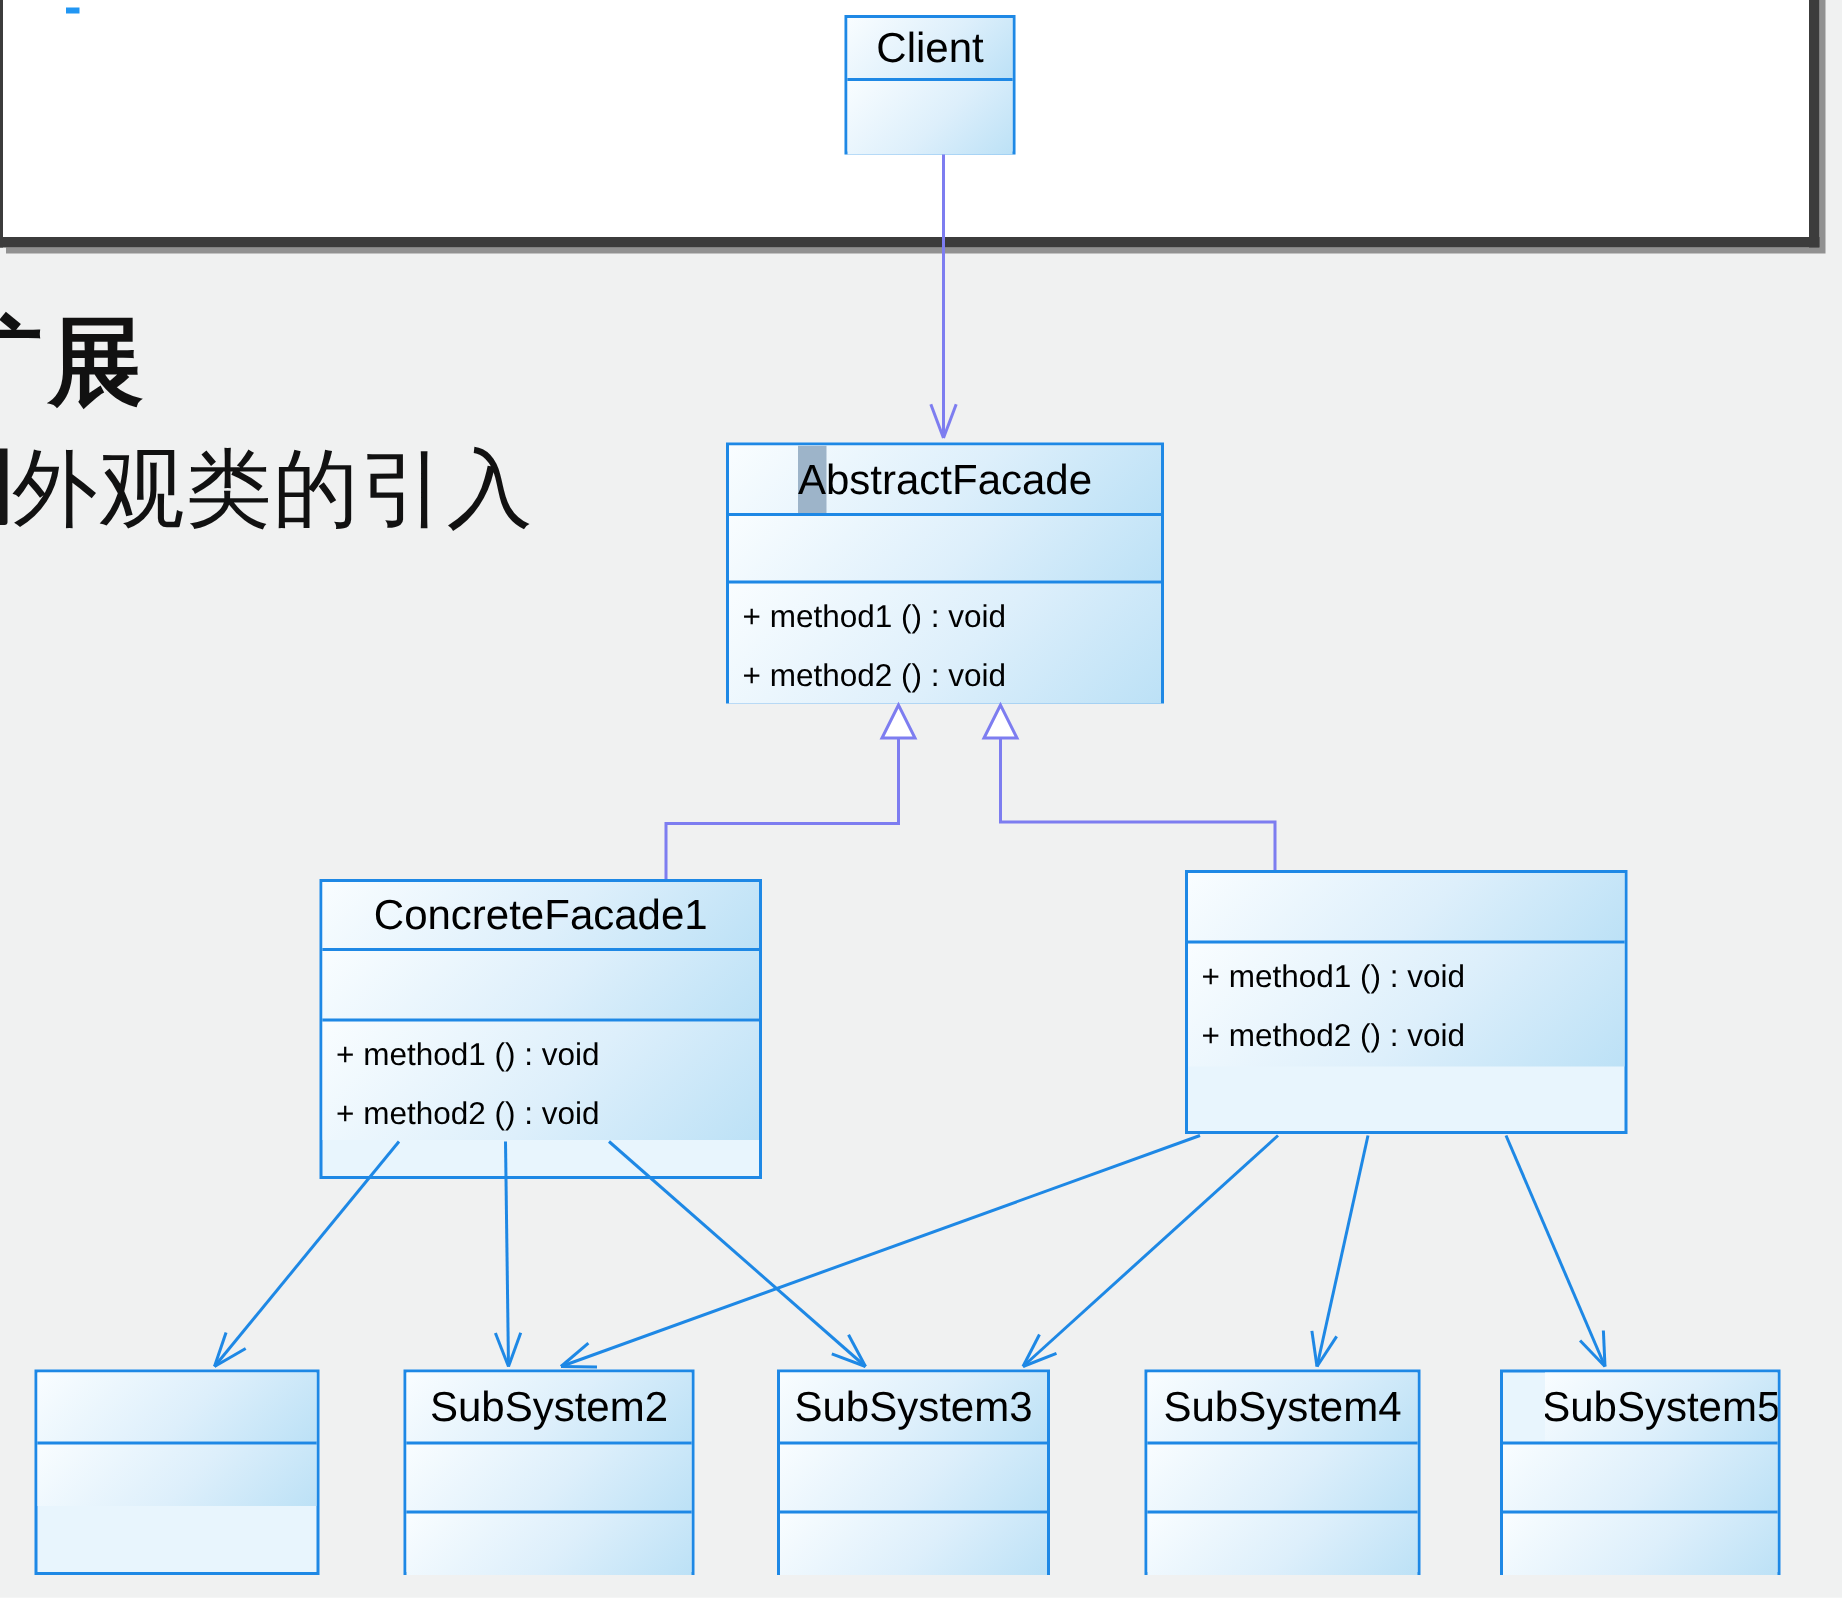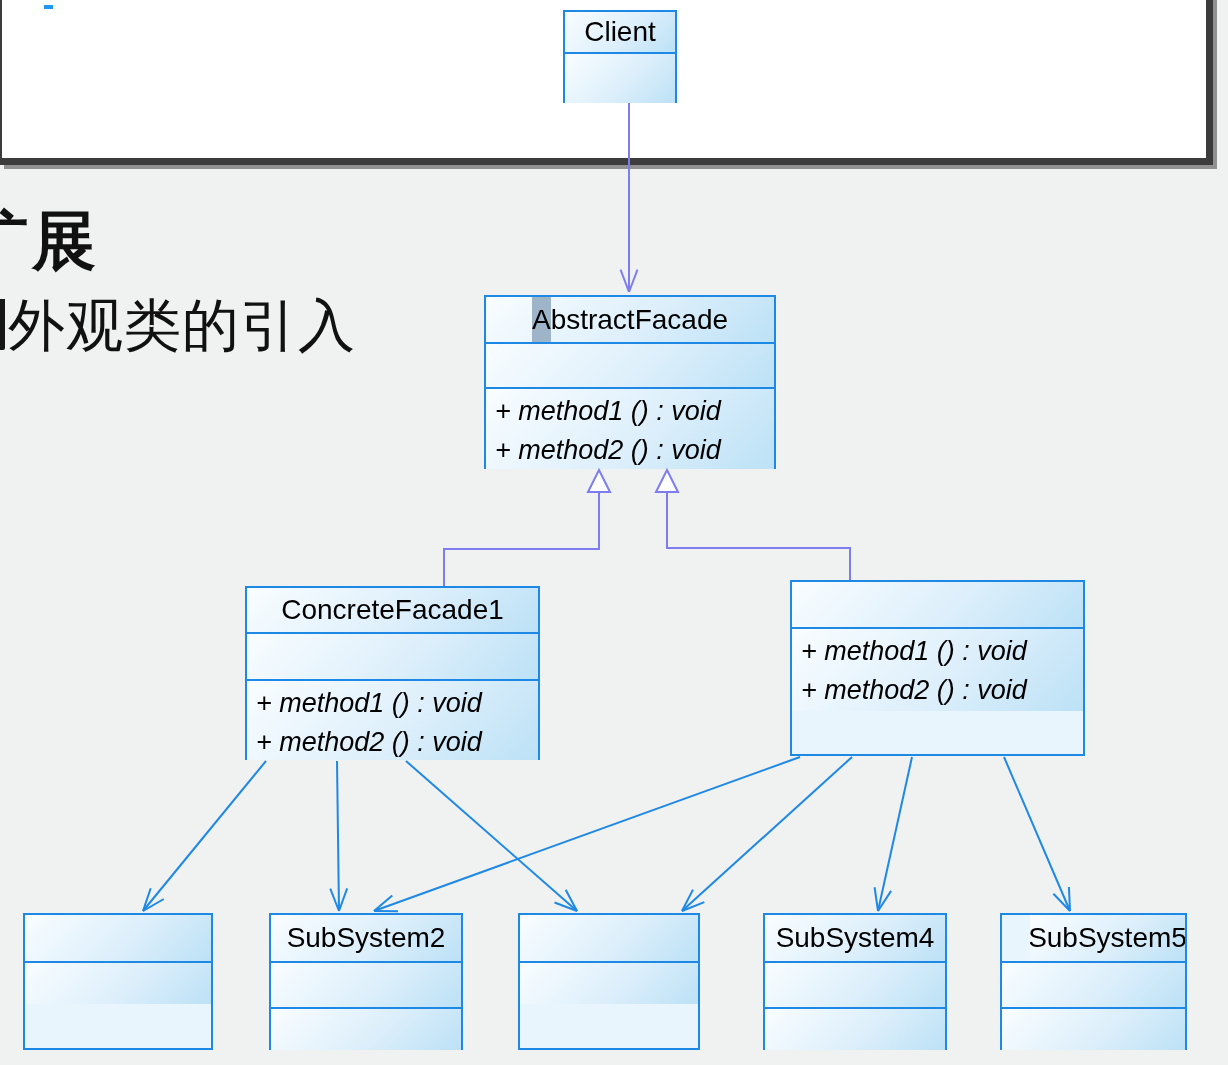--- a/index.html
+++ b/index.html
@@ -43,21 +43,21 @@
   .uml-row{
     box-sizing:border-box;overflow:hidden;
     background:linear-gradient(135deg,#f9fdff 0%,#ddeffb 55%,#bce1f6 100%);
   }
   .uml-row + .uml-row{border-top:2px solid #1e88e5;}
   .uml-title{
     display:flex;align-items:center;justify-content:center;
     font-size:28px;color:#000;white-space:nowrap;text-align:right;
   }
   .uml-title .hl{background:#9db4c9;}
-  .uml-ops{padding:3px 16px 0 9px;font-size:27px;color:#000;font-style:italic;}
+  .uml-ops{padding:3px 16px 0 9px;font-size:21px;color:#000;}
   .uml-ops div{line-height:39px;white-space:nowrap;}
   #edges{position:absolute;left:0;top:0;z-index:5;pointer-events:none;}
 </style>
 </head>
 <body>
 
 <div class="canvas">
 
   <div class="slide">
     <div class="blue-dash"></div>
@@ -106,21 +106,21 @@
         <div class="uml-row" style="height: 51px;"></div>
       </div>
       <div class="uml-class" style="left: 484px; top: 295px; width: 292px; height: 174px;">
         <div class="uml-row uml-title" style="height: 45px; line-height: 45px;"><span class="hl">A</span>bstractFacade</div>
         <div class="uml-row" style="height: 45px;"></div>
         <div class="uml-row uml-ops" style="height: 82px;">
           <div>+ method1 () : void</div>
           <div>+ method2 () : void</div>
         </div>
       </div>
-      <div class="uml-class" style="left: 213px; top: 586px; width: 295px; height: 174px; margin-left: 32px;">
+      <div class="uml-class" style="left: 213px; top: 586px; width: 295px; height: 200px;">
         <div class="uml-row uml-title" style="height: 44px; line-height: 44px;">ConcreteFacade1</div>
         <div class="uml-row" style="height: 47px;"></div>
         <div class="uml-row uml-ops" style="height: 81px;">
           <div>+ method1 () : void</div>
           <div>+ method2 () : void</div>
         </div>
       </div>
       <div class="uml-class" style="left: 790px; top: 580px; width: 295px; height: 176px;">
         <div class="uml-row" style="height: 45px;"></div>
         <div class="uml-row uml-ops" style="height: 84px;">
@@ -131,20 +131,21 @@
       <div class="uml-class" style="left: 23px; top: 913px; width: 190px; height: 137px;">
         <div class="uml-row" style="height: 46px;"></div>
         <div class="uml-row uml-ops" style="height: 43px;"></div>
       </div>
       <div class="uml-class" style="left: 269px; top: 913px; width: 194px; height: 137px;">
         <div class="uml-row uml-title" style="height: 46px; line-height: 46px;">SubSystem2</div>
         <div class="uml-row" style="height: 46px;"></div>
         <div class="uml-row uml-ops" style="height: 43px;"></div>
       </div>
       <div class="uml-class" style="left: 518px; top: 913px; width: 182px; height: 137px;">
+        <div class="uml-row uml-title" style="height: 46px; line-height: 46px;">SubSystem3</div>
         <div class="uml-row" style="height: 46px;"></div>
         <div class="uml-row uml-ops" style="height: 43px;"></div>
       </div>
       <div class="uml-class" style="left: 763px; top: 913px; width: 184px; height: 137px;">
         <div class="uml-row uml-title" style="height: 46px; line-height: 46px;">SubSystem4</div>
         <div class="uml-row" style="height: 46px;"></div>
         <div class="uml-row uml-ops" style="height: 43px;"></div>
       </div>
       <div class="uml-class" style="left: 1000px; top: 913px; width: 187px; height: 137px;">
         <div class="uml-row uml-title" style="height: 46px; line-height: 46px; margin-left: 28px;">SubSystem5</div>

